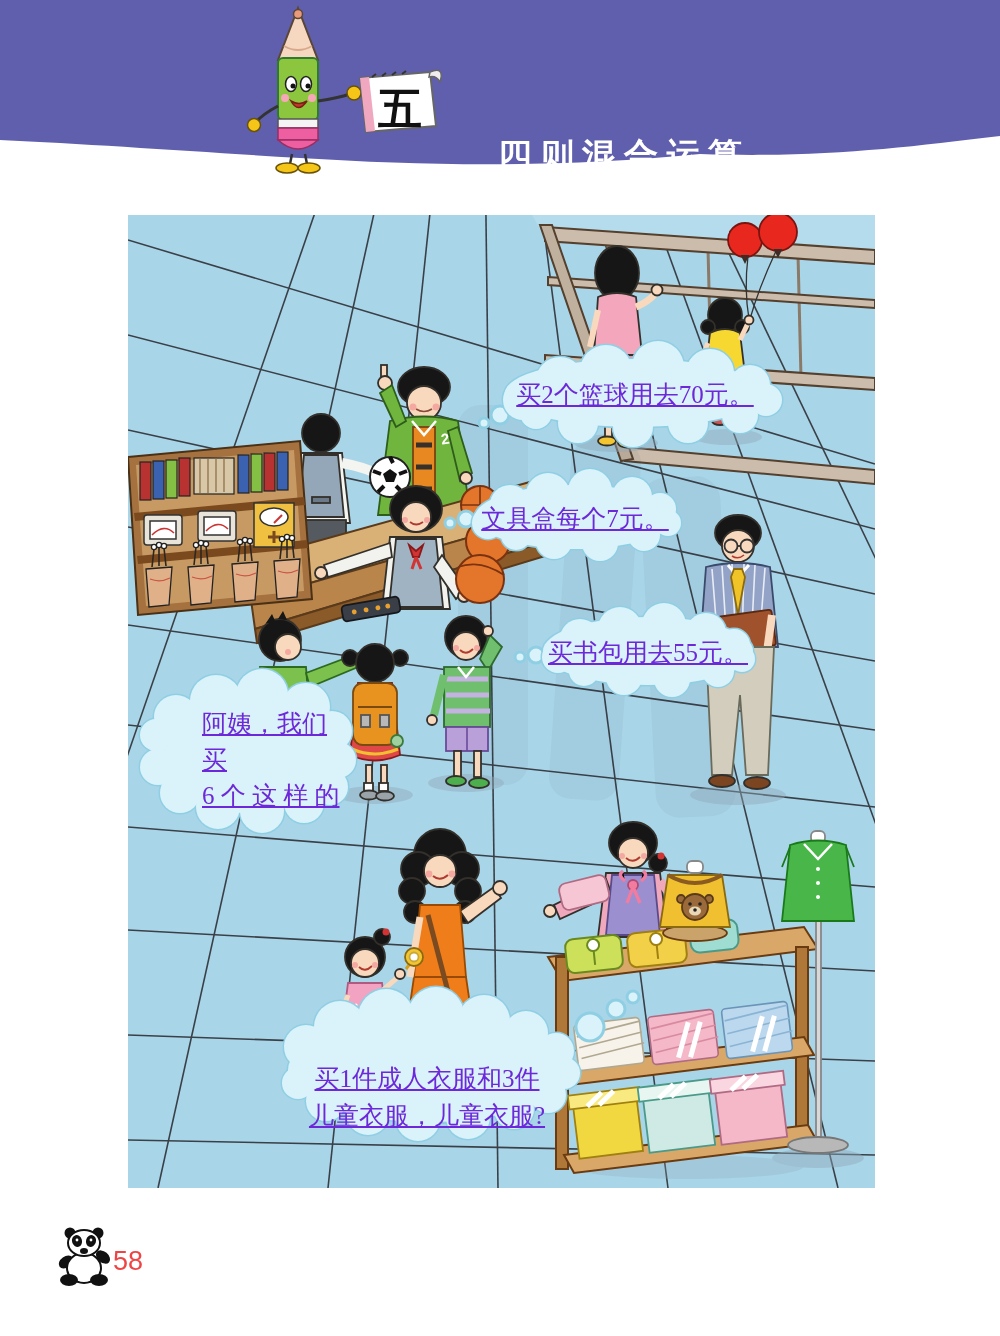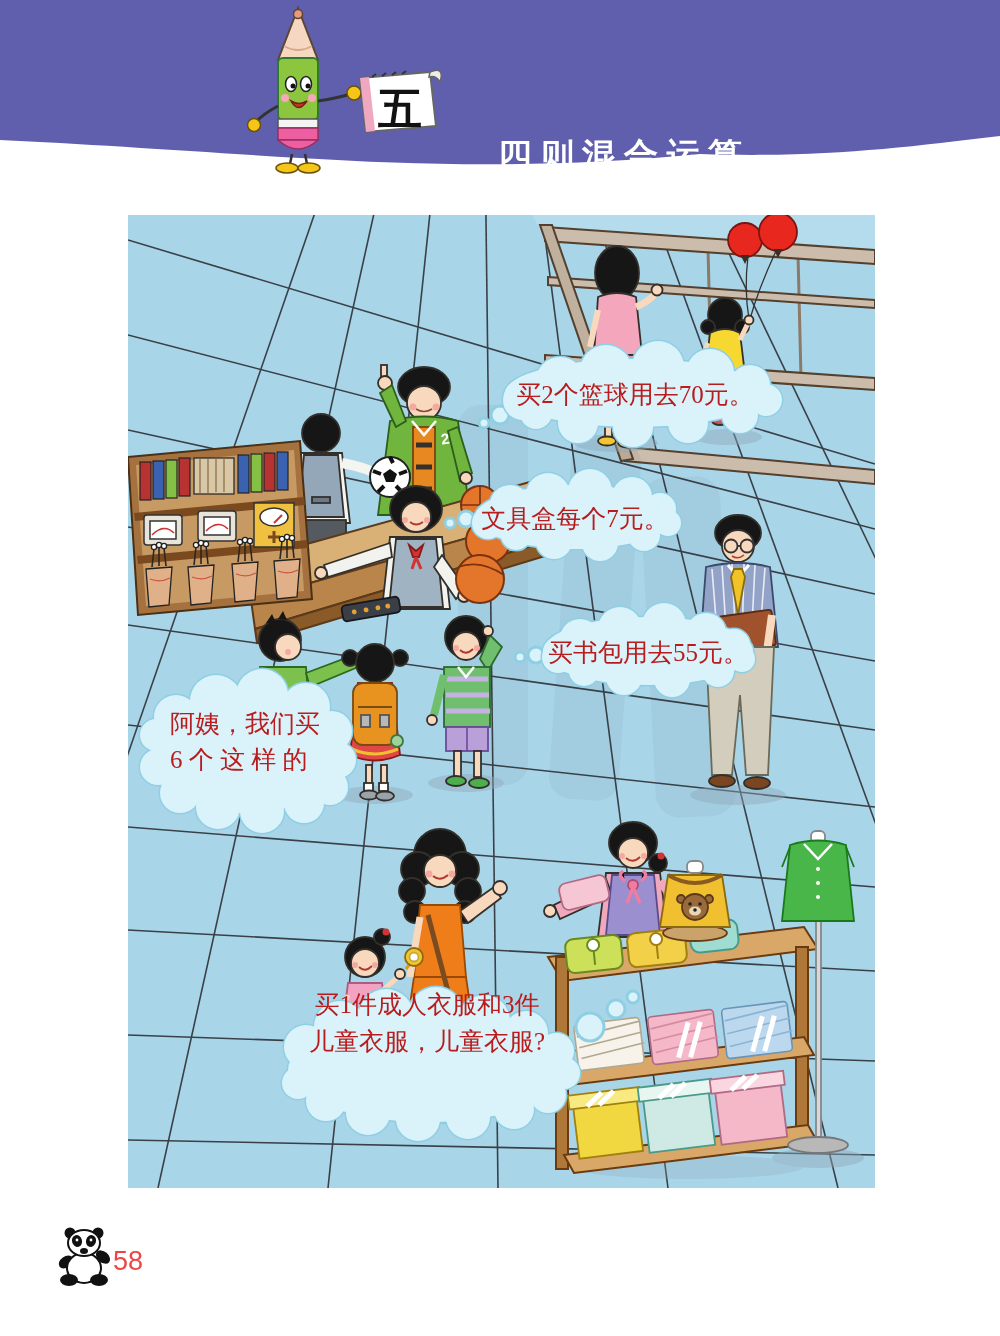--- a/index.html
+++ b/index.html
@@ -2,23 +2,23 @@
 <html><head>
 <meta charset="utf-8">
 <style>
   html,body{margin:0;padding:0;background:#ffffff;}
   #page{position:relative;width:1000px;height:1336px;background:#ffffff;overflow:hidden;
         font-family:"Liberation Serif","DejaVu Serif",serif;}
   .abs{position:absolute;}
   #unit-number{left:368px;top:80px;width:64px;text-align:center;font-size:44px;font-weight:bold;color:#111;}
   #page-title{left:498px;top:86px;font-size:34px;font-weight:bold;color:#ffffff;
               letter-spacing:8px;font-family:"Liberation Sans","DejaVu Sans",sans-serif;margin-top:47px;}
-  .bubble-text{position:absolute;font-size:25px;color:#b91c1c;line-height:30px;}
+  .bubble-text{position:absolute;font-size:25px;color:#6d28d9;line-height:30px;text-decoration:underline;}
   .bubble-text.center{text-align:center;}
-  #t-buypencil div{line-height:36px;}
+  #t-buypencil div{line-height:36px;margin-left:32px;}
   #t-clothes div{line-height:37px;}
   #jersey-number{left:441px;top:430px;font-size:15px;font-weight:bold;color:#fff;
                  font-family:"Liberation Sans",sans-serif;transform:rotate(-8deg);}
   #page-number{left:113px;top:1246px;font-size:27px;color:#ef4444;
                font-family:"Liberation Sans","DejaVu Sans",sans-serif;}
   svg{display:block;}
 </style>
 </head>
 <body>
 
@@ -665,21 +665,21 @@
     </g>
   </svg>
 
   <div class="bubble-text center" style="left:497px;top:380px;width:276px">买2个篮球用去70元。</div>
   <div class="bubble-text center" style="left:478px;top:504px;width:194px">文具盒每个7元。</div>
   <div class="bubble-text center" style="left:536px;top:638px;width:224px">买书包用去55元。</div>
   <div class="bubble-text" id="t-buypencil" style="left:170px;top:706px;width:180px">
     <div>阿姨，我们买</div>
     <div>6 个 这 样 的</div>
   </div>
-  <div class="bubble-text center" id="t-clothes" style="left:296px;top:986px;width:262px">
+  <div class="bubble-text center" id="t-clothes" style="left:296px;top:1060px;width:262px">
     <div>买1件成人衣服和3件</div>
     <div>儿童衣服，儿童衣服?</div>
   </div>
   <div class="abs" id="jersey-number">2</div>
 
   <svg class="abs" style="left:56px;top:1226px" width="58" height="62" viewBox="0 0 58 62">
     <ellipse cx="10" cy="36" rx="8" ry="5.5" fill="#111" transform="rotate(-35 10 36)"></ellipse>
     <ellipse cx="47" cy="31" rx="8" ry="5.5" fill="#111" transform="rotate(40 47 31)"></ellipse>
     <ellipse cx="28" cy="42" rx="17" ry="15" fill="#fff" stroke="#111" stroke-width="2"></ellipse>
     <circle cx="14" cy="7" r="5.5" fill="#111"></circle>

